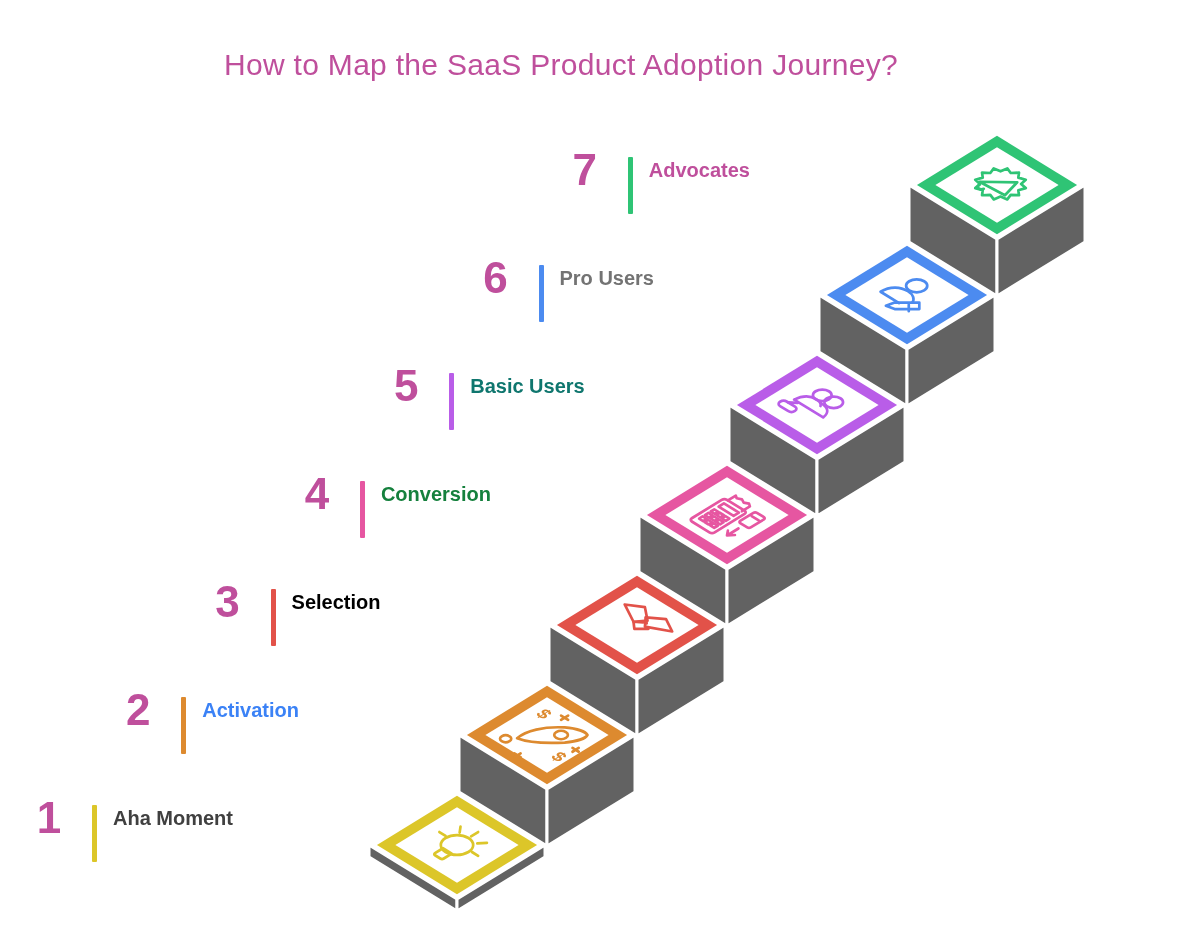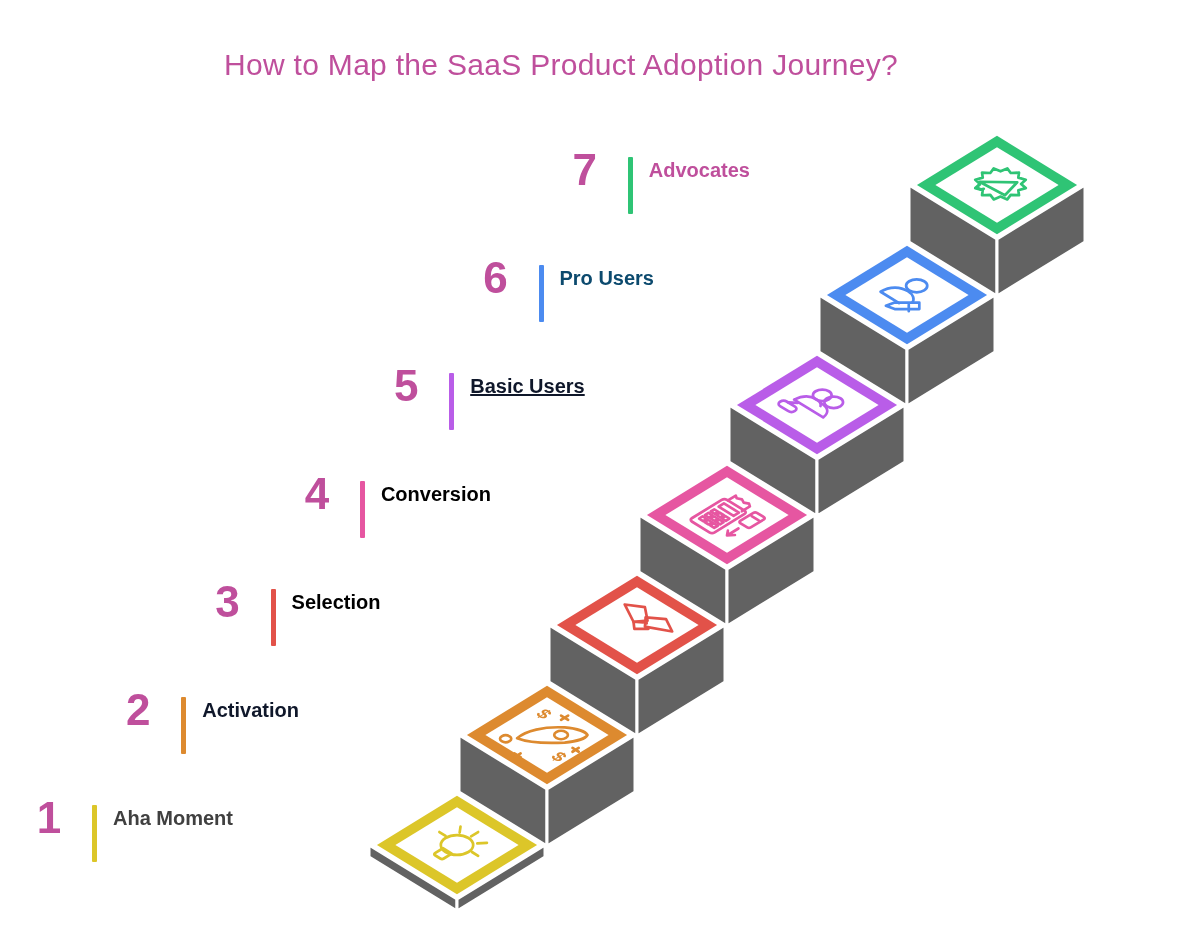--- a/index.html
+++ b/index.html
@@ -137,41 +137,41 @@
     </svg>
   <div id="labels">
       <div class="label-row" style="left: 26px; top: 800px;">
         <div class="step-number" style="color: rgb(191, 79, 156);">1</div>
         <div class="step-bar" style="background: rgb(220, 198, 41);"></div>
         <div class="step-label" style="color: #404040;">Aha Moment</div>
       </div>
       <div class="label-row" style="left: 115.3px; top: 692px;">
         <div class="step-number" style="color: rgb(191, 79, 156);">2</div>
         <div class="step-bar" style="background: rgb(221, 138, 47);"></div>
-        <div class="step-label" style="color: #0f172a;">Activation</div>
+        <div class="step-label" style="color: #3b82f6;">Activation</div>
       </div>
       <div class="label-row" style="left: 204.6px; top: 584px;">
         <div class="step-number" style="color: rgb(191, 79, 156);">3</div>
         <div class="step-bar" style="background: rgb(226, 82, 73);"></div>
         <div class="step-label" style="color: #000000;">Selection</div>
       </div>
       <div class="label-row" style="left: 293.9px; top: 476px;">
         <div class="step-number" style="color: rgb(191, 79, 156);">4</div>
         <div class="step-bar" style="background: rgb(230, 86, 161);"></div>
-        <div class="step-label" style="color: #000000;">Conversion</div>
+        <div class="step-label" style="color: #15803d;">Conversion</div>
       </div>
       <div class="label-row" style="left: 383.2px; top: 368px;">
         <div class="step-number" style="color: rgb(191, 79, 156);">5</div>
         <div class="step-bar" style="background: rgb(185, 93, 232);"></div>
-        <div class="step-label" style="color: #0f172a; text-decoration: underline;">Basic Users</div>
+        <div class="step-label" style="color: #0f766e;">Basic Users</div>
       </div>
       <div class="label-row" style="left: 472.5px; top: 260px;">
         <div class="step-number" style="color: rgb(191, 79, 156);">6</div>
         <div class="step-bar" style="background: rgb(76, 139, 240);"></div>
-        <div class="step-label" style="color: #0c4a6e;">Pro Users</div>
+        <div class="step-label" style="color: #737373;">Pro Users</div>
       </div>
       <div class="label-row" style="left: 561.8px; top: 152px;">
         <div class="step-number" style="color: rgb(191, 79, 156);">7</div>
         <div class="step-bar" style="background: rgb(47, 196, 117);"></div>
         <div class="step-label" style="color: rgb(191, 79, 156);">Advocates</div>
       </div>
     </div>
 </div>
 
 </body></html>

